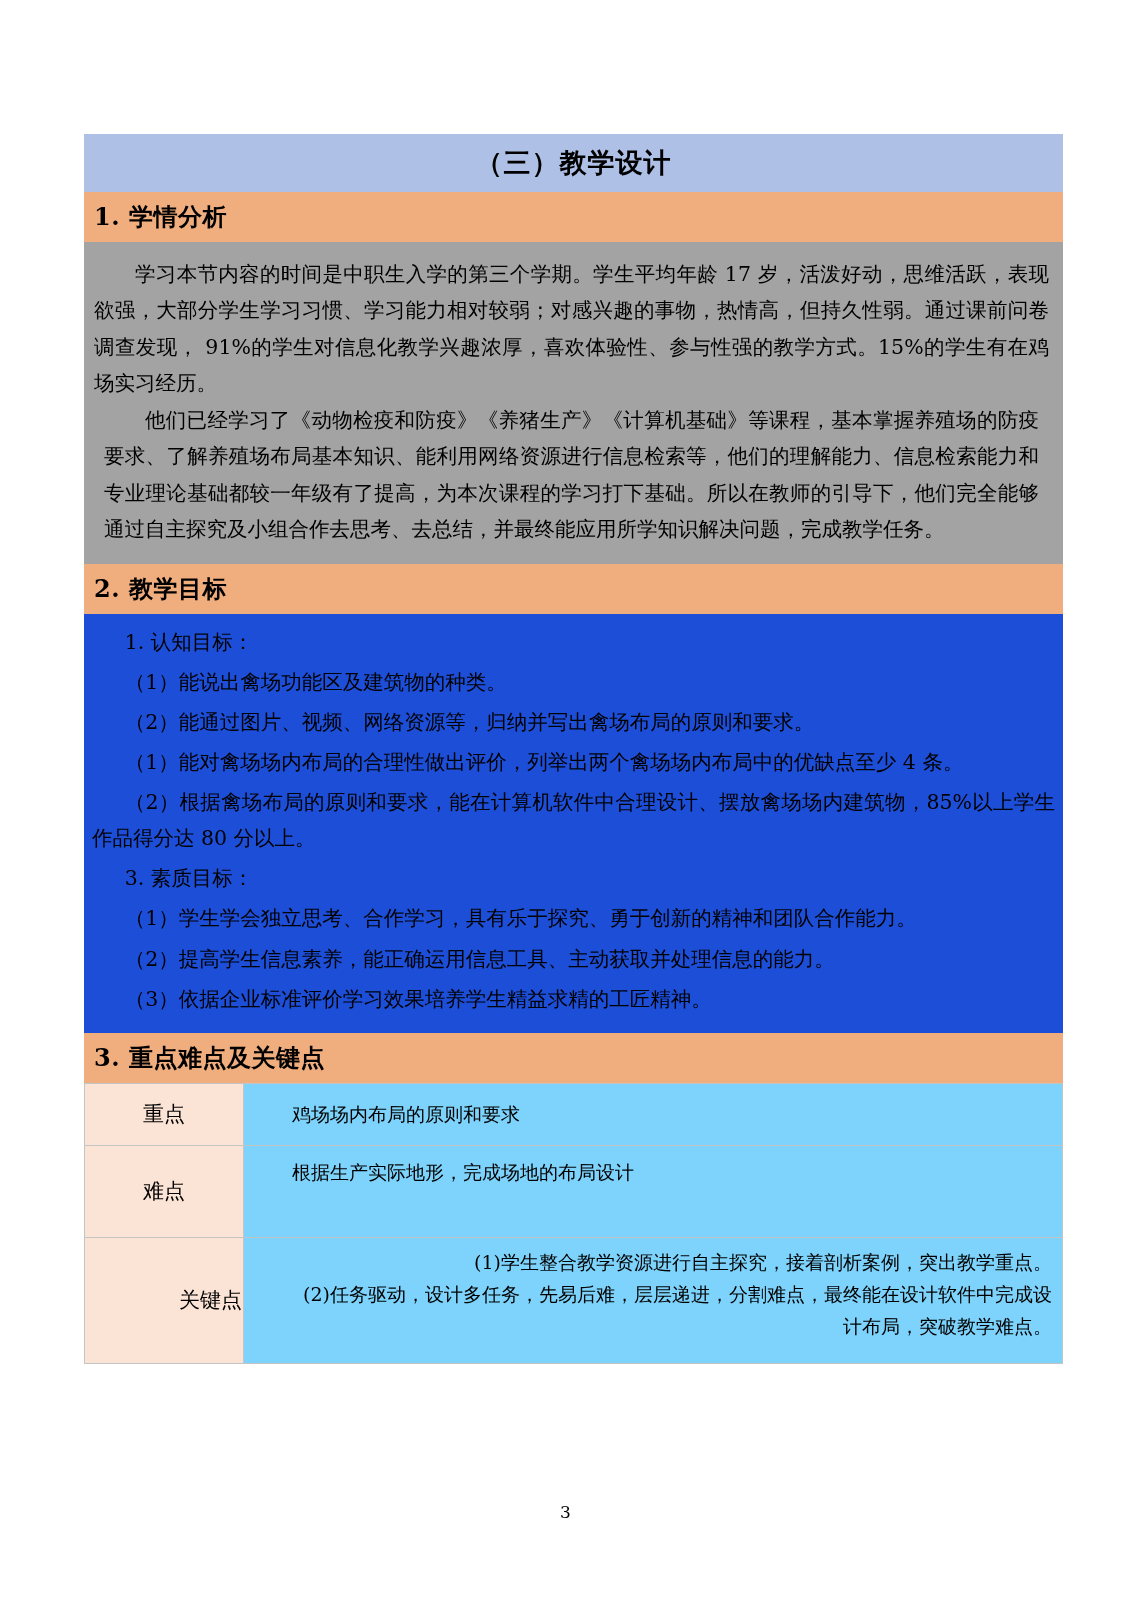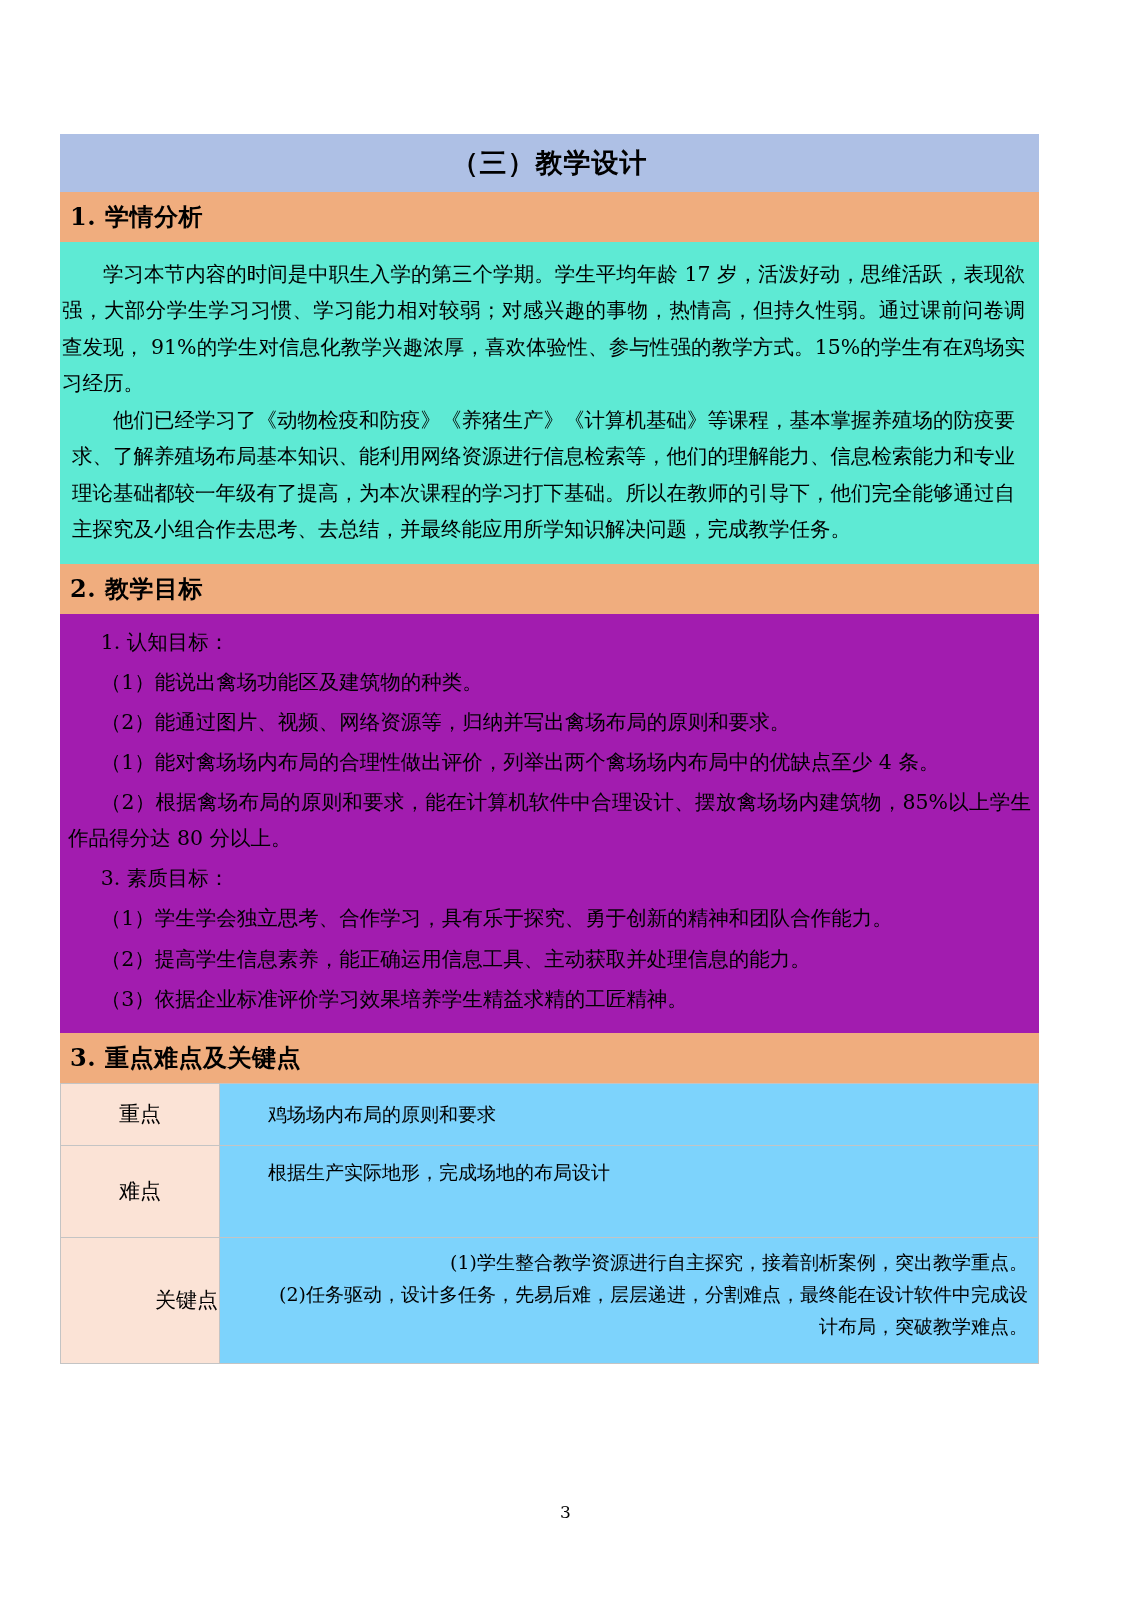--- a/index.html
+++ b/index.html
@@ -19,21 +19,21 @@
   .page {
     position: absolute;
     left: 0; top: 0;
     width: 1131px;
     height: 1600px;
     background: #ffffff;
   }
 
   .doc {
     position: absolute;
-    left: 60px;
+    left: 84px;
     top: 134px;
     width: 979px;
   }
 
   
   .title-band {
     background: #aec0e5;
     height: 58px;
     line-height: 58px;
     text-align: center;
@@ -50,42 +50,42 @@
     line-height: 50px;
     font-size: 24px;
     font-weight: bold;
     padding-left: 10px;
     box-sizing: border-box;
     letter-spacing: 0.5px;
   }
 
   
   .analysis-block {
-    background: #5eead4;
-    padding: 14px 14px 16px 2px;
+    background: #a3a3a3;
+    padding: 14px 14px 16px 10px;
     box-sizing: border-box;
   }
   .analysis-block p {
     margin: 0;
     font-size: 20.5px;
     line-height: 1.78;
     text-align: justify;
     text-justify: inter-ideograph;
   }
   .analysis-block p.p1 {
     text-indent: 2em;
   }
   .analysis-block p.p2 {
     text-indent: 2em;
     padding: 0 10px;
   }
 
   
   .objectives {
-    background: #a21caf;
+    background: #1d4ed8;
     padding: 10px 8px 12px 8px;
     box-sizing: border-box;
   }
   .objectives p {
     margin: 0 0 4px 0;
     font-size: 20.5px;
     line-height: 1.76;
     text-align: justify;
     text-justify: inter-ideograph;
   }

